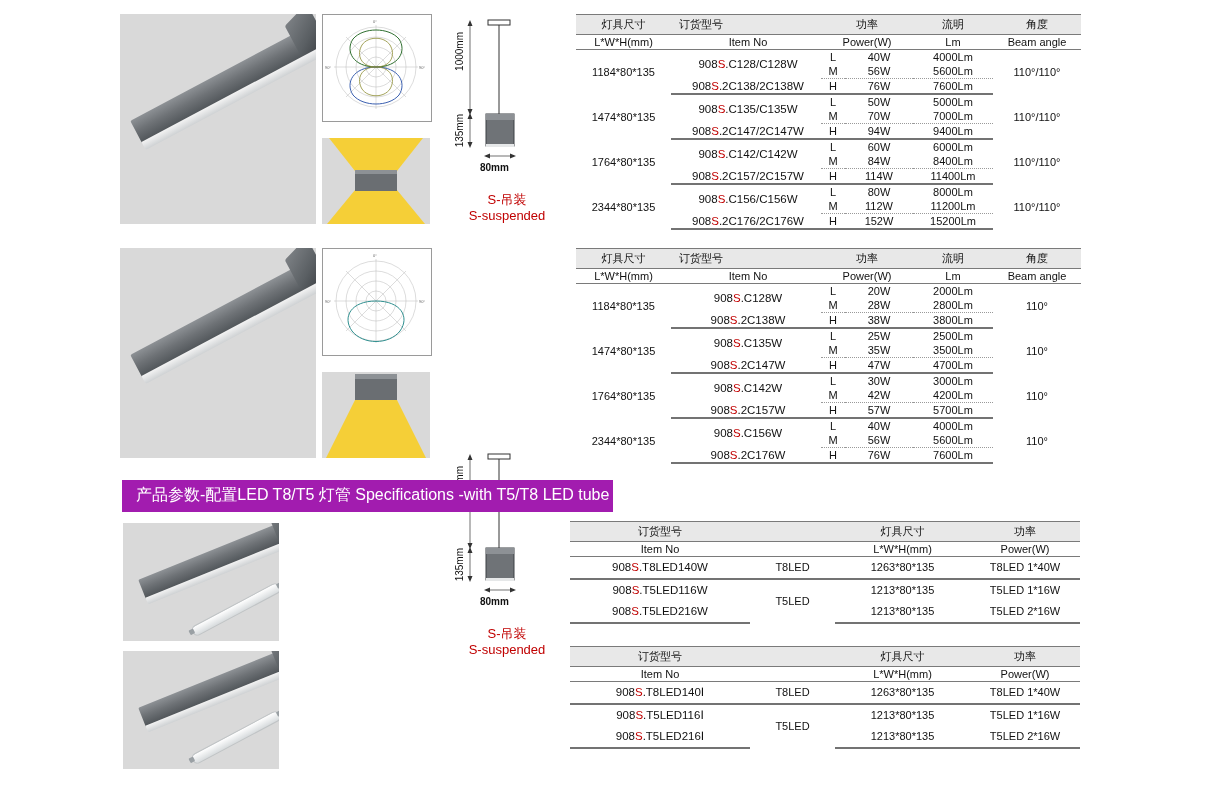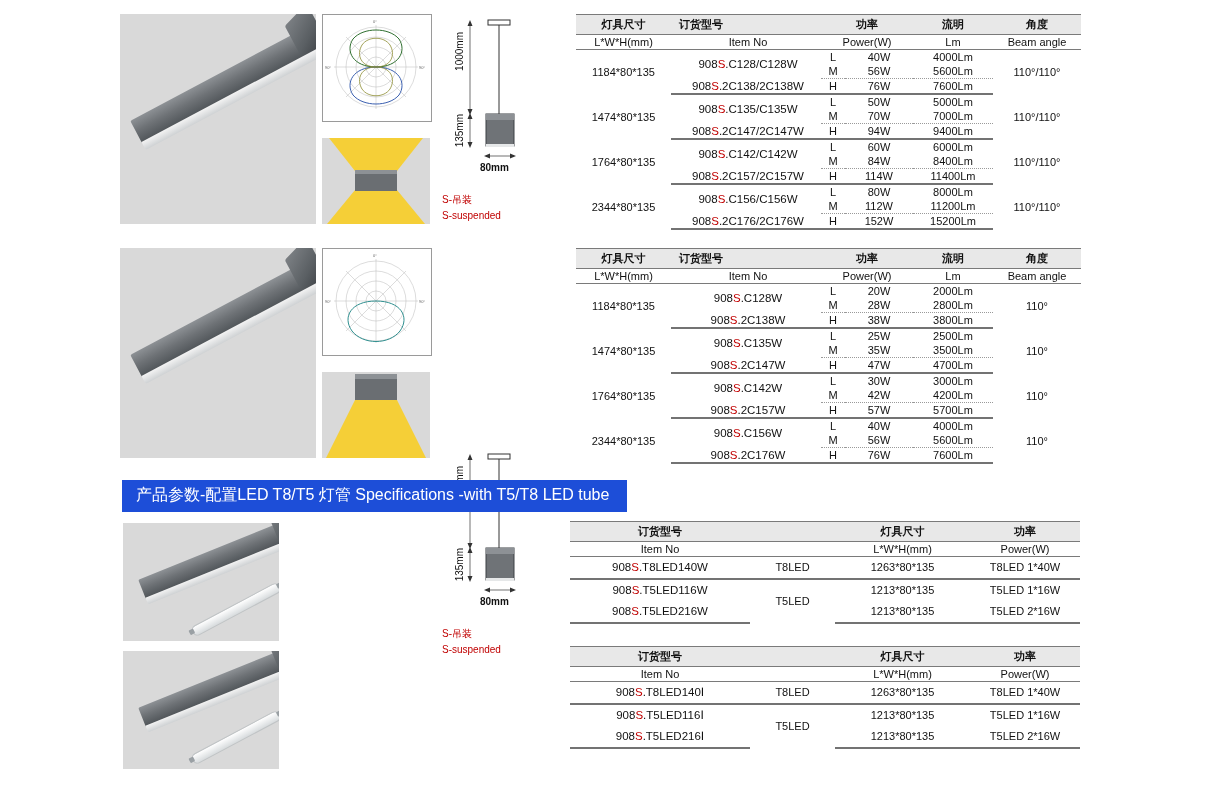--- a/index.html
+++ b/index.html
@@ -72,35 +72,35 @@
   .dim-wrap{position:relative;}
   .dim-label{
     font-size:10px;color:#111;
     position:absolute;white-space:nowrap;
   }
   .vert{
     writing-mode:vertical-rl;
     transform:rotate(180deg);
   }
   .susp-label{
-    text-align:left;
-    font-size:10px;
+    text-align:center;
+    font-size:13px;
     color:#c00000;
     line-height:16px;
     white-space:nowrap;
   }
 
   
   table.spec{
     border-collapse:collapse;
     font-size:11px;
     color:#111;
   }
   table.spec th{
-    font-weight:bold;
+    font-weight:normal;
     background:#e8e8e8;
     border-top:1px solid #7a7a7a;
     border-bottom:1px solid #7a7a7a;
     padding:2px 0;
     text-align:center;
     white-space:nowrap;
     margin-left:24px;
   }
   table.spec td{
     padding:1px 4px;
@@ -113,24 +113,24 @@
     padding-bottom:3px;
   }
   .grp-end td{border-bottom:2px solid #737373;}
   .dot-sep td{border-bottom:1px dotted #9a9a9a;}
   .sku{font-size:11.5px;}
   .sku .s{color:#c00000;}
   .left{text-align:left;}
 
   
   .banner{
-    background:#1d4ed8;
+    background:#a21caf;
     color:#ffffff;
     font-size:16px;
-    padding:5px 18px 6px 14px;
+    padding:5px 4px 6px 14px;
     display:inline-block;
     white-space:nowrap;
   }
 </style>
 </head>
 <body>
 
 <div class="section" style="left:120px;top:14px;">
   <div class="photo" style="width:196px;height:210px;">
     <div class="fixture" style="left:4px;top:56px;">

